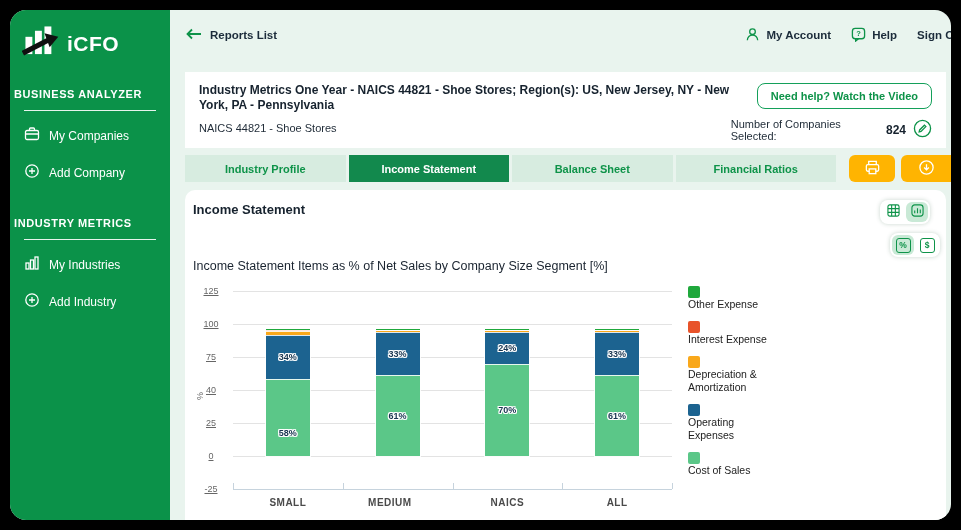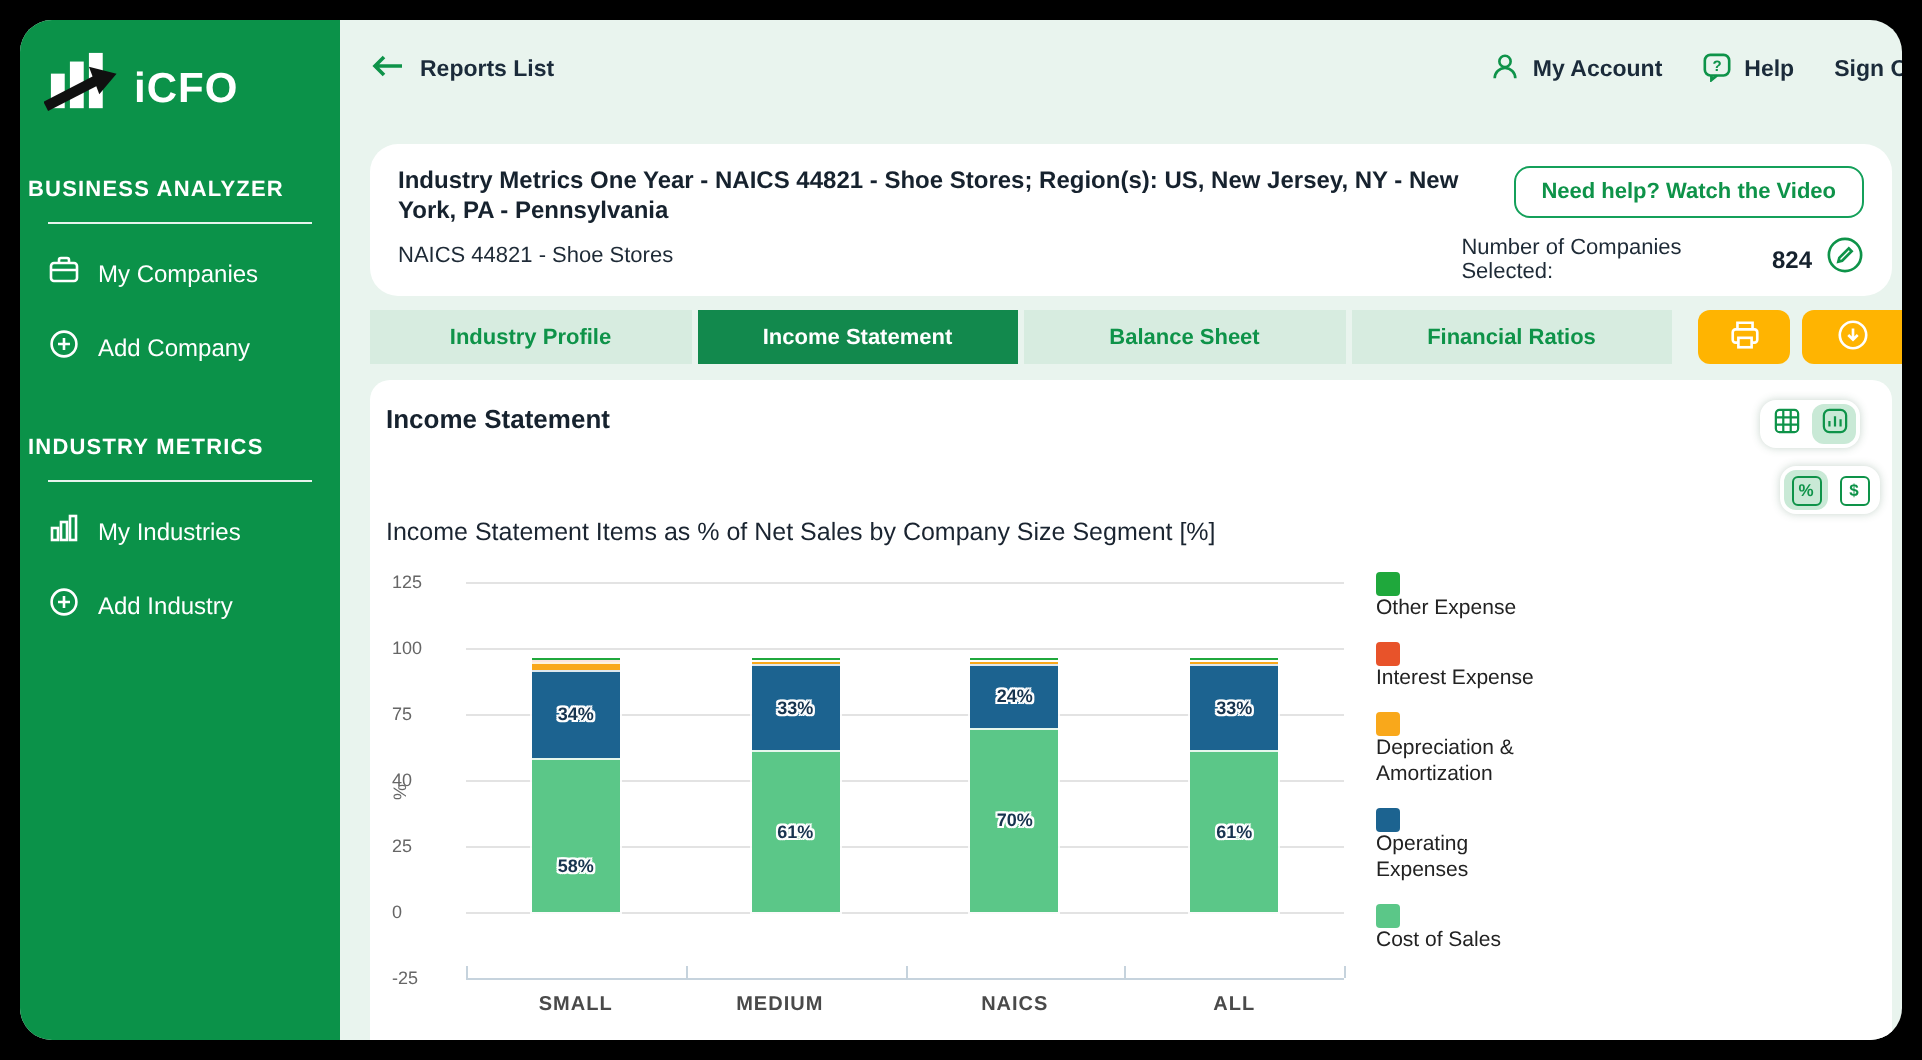--- a/index.html
+++ b/index.html
@@ -20,21 +20,21 @@
   .side-item svg{flex-shrink:0;}
 
   
   .main{flex:1;position:relative;overflow:hidden;display:flex;flex-direction:column;}
   .topbar{height:50px;display:flex;align-items:center;padding:0 0 0 16px;flex-shrink:0;}
   .back-link{display:flex;align-items:center;gap:8px;cursor:pointer;}
   .back-label{font-size:11.5px;font-weight:700;color:#1B2B3A;}
   .topbar-right{margin-left:auto;margin-right:-14px;display:flex;align-items:center;gap:20px;}
   .top-action{display:flex;align-items:center;gap:6px;font-size:11.5px;font-weight:700;color:#1B2B3A;cursor:pointer;white-space:nowrap;}
 
-  .card1{margin:12px 5px 0 15px;background:#fff;border-radius:14px;padding:11px 14px 9px 14px;
+  .card1{margin:12px 5px 0 15px;background:#fff;border-radius:0;padding:11px 14px 9px 14px;
          display:flex;justify-content:space-between;height:56px;}
   .card1-left{width:560px;}
   .hdr-title{font-size:12px;font-weight:700;color:#16222E;line-height:15px;}
   .hdr-sub{font-size:11px;color:#1E2A36;margin-top:9px;}
   .card1-right{display:flex;flex-direction:column;align-items:flex-end;}
   .help-btn{border:1.5px solid #14A05A;color:#0E9349;background:#fff;border-radius:8px;
             padding:6px 13px;font-size:11px;font-weight:700;cursor:pointer;white-space:nowrap;
             font-family:"Liberation Sans",sans-serif;}
   .companies-row{display:flex;align-items:center;gap:7px;margin-top:9px;}
   .companies-label{font-size:11px;color:#1E2A36;}
@@ -59,21 +59,21 @@
   .tg-btn{width:22px;height:20px;border:none;background:#fff;border-radius:6px;display:flex;
           align-items:center;justify-content:center;cursor:pointer;padding:0;}
   .tg-btn.sel{background:#C9E9D6;}
   .glyph-box{width:13px;height:13px;border:1.4px solid #0E9349;border-radius:3px;color:#0E9349;
              font-size:8.5px;font-weight:700;display:flex;align-items:center;justify-content:center;}
 
   .chart-title{margin:42px 0 0 0;font-size:12.5px;color:#1A2430;}
   .chart-wrap{position:relative;height:240px;margin-top:10px;}
   .plot{position:absolute;left:40px;top:8px;width:439px;height:198px;}
   .gridline{position:absolute;left:0;width:100%;height:1px;background:#E3E3E3;}
-  .ytick{position:absolute;right:calc(100% + 7px);width:30px;text-align:left;font-size:9px;color:#666;}
+  .ytick{position:absolute;right:calc(100% + 7px);width:30px;text-align:center;font-size:9px;color:#666;text-decoration:underline;}
   .yaxis-title{position:absolute;left:3px;top:108px;font-size:9px;color:#666;transform:rotate(-90deg);}
   .xaxis{position:absolute;left:0;top:198px;width:100%;height:1px;background:#C6D3DD;}
   .xtick{position:absolute;width:1px;height:6px;background:#C6D3DD;top:192px;}
   .cat-label{position:absolute;top:206px;text-align:center;font-size:10px;font-weight:700;
              color:#4A4A4A;letter-spacing:.5px;}
   .seg{position:absolute;box-shadow:0 0 0 1px rgba(255,255,255,.85);}
   .seg-label{position:absolute;width:100%;text-align:center;font-size:9px;font-weight:700;color:#17344F;
              text-shadow:1px 0 0 #fff,-1px 0 0 #fff,0 1px 0 #fff,0 -1px 0 #fff,1px 1px 0 #fff,-1px -1px 0 #fff,1px -1px 0 #fff,-1px 1px 0 #fff;}
   .legend{position:absolute;left:495px;top:2px;width:92px;}
   .legend-item{display:flex;align-items:flex-start;margin-bottom:9px;cursor:pointer;flex-direction:column;}

